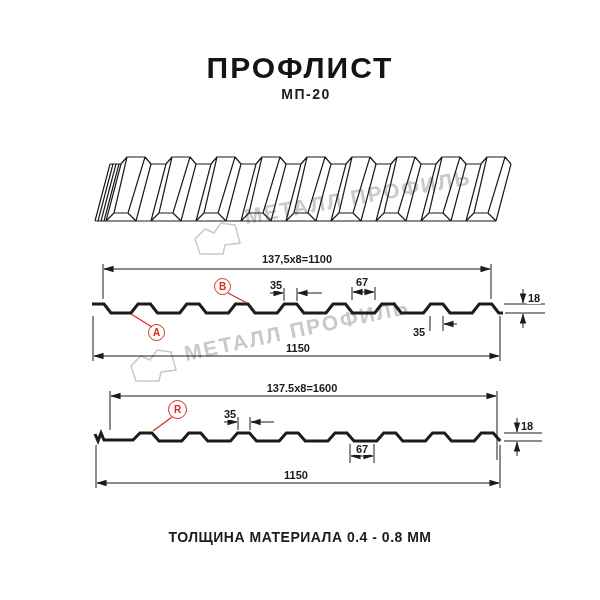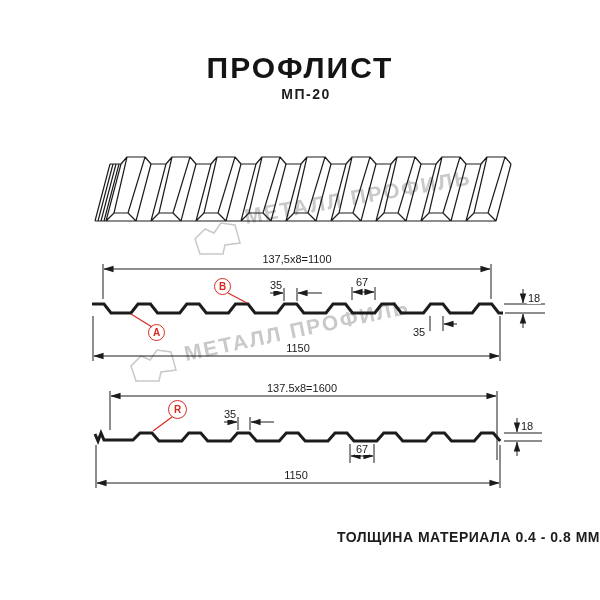--- a/index.html
+++ b/index.html
@@ -2,25 +2,25 @@
 <html><head>
 <meta charset="utf-8">
 <style>
   html,body{margin:0;padding:0;background:#fff;}
   .canvas{position:relative;width:600px;height:600px;background:#fff;overflow:hidden;
           font-family:"Liberation Sans", sans-serif;color:#161616;}
   .title{position:absolute;left:0;top:51px;width:600px;text-align:center;
          font-size:30px;font-weight:bold;letter-spacing:2px;color:#141414;}
   .subtitle{position:absolute;left:6px;top:86px;width:600px;text-align:center;
             font-size:14px;font-weight:bold;letter-spacing:1.5px;color:#1c1c1c;}
-  .footer{position:absolute;left:0;top:529px;width:600px;text-align:right;
+  .footer{position:absolute;left:0;top:529px;width:600px;text-align:center;
           font-size:14px;font-weight:bold;letter-spacing:.5px;color:#1c1c1c;}
   svg.draw{position:absolute;left:0;top:0;}
   .dim{position:absolute;transform:translate(-50%,-50%);font-size:11px;line-height:12px;
-       background:#fff;padding:0 1px;white-space:nowrap;color:#1a1a1a;}
+       background:#fff;padding:0 1px;white-space:nowrap;color:#1a1a1a;font-weight:bold;}
   .mark{position:absolute;width:17px;height:17px;border:1.7px solid #d92a20;border-radius:50%;
         color:#d92a20;font-size:10px;font-weight:bold;display:flex;align-items:center;
         justify-content:center;background:transparent;box-sizing:border-box;}
   .wmtext{font-size:21px;font-weight:bold;letter-spacing:2px;fill:#c9c9c9;}
 </style>
 </head>
 <body>
 
 <div class="canvas">
 

